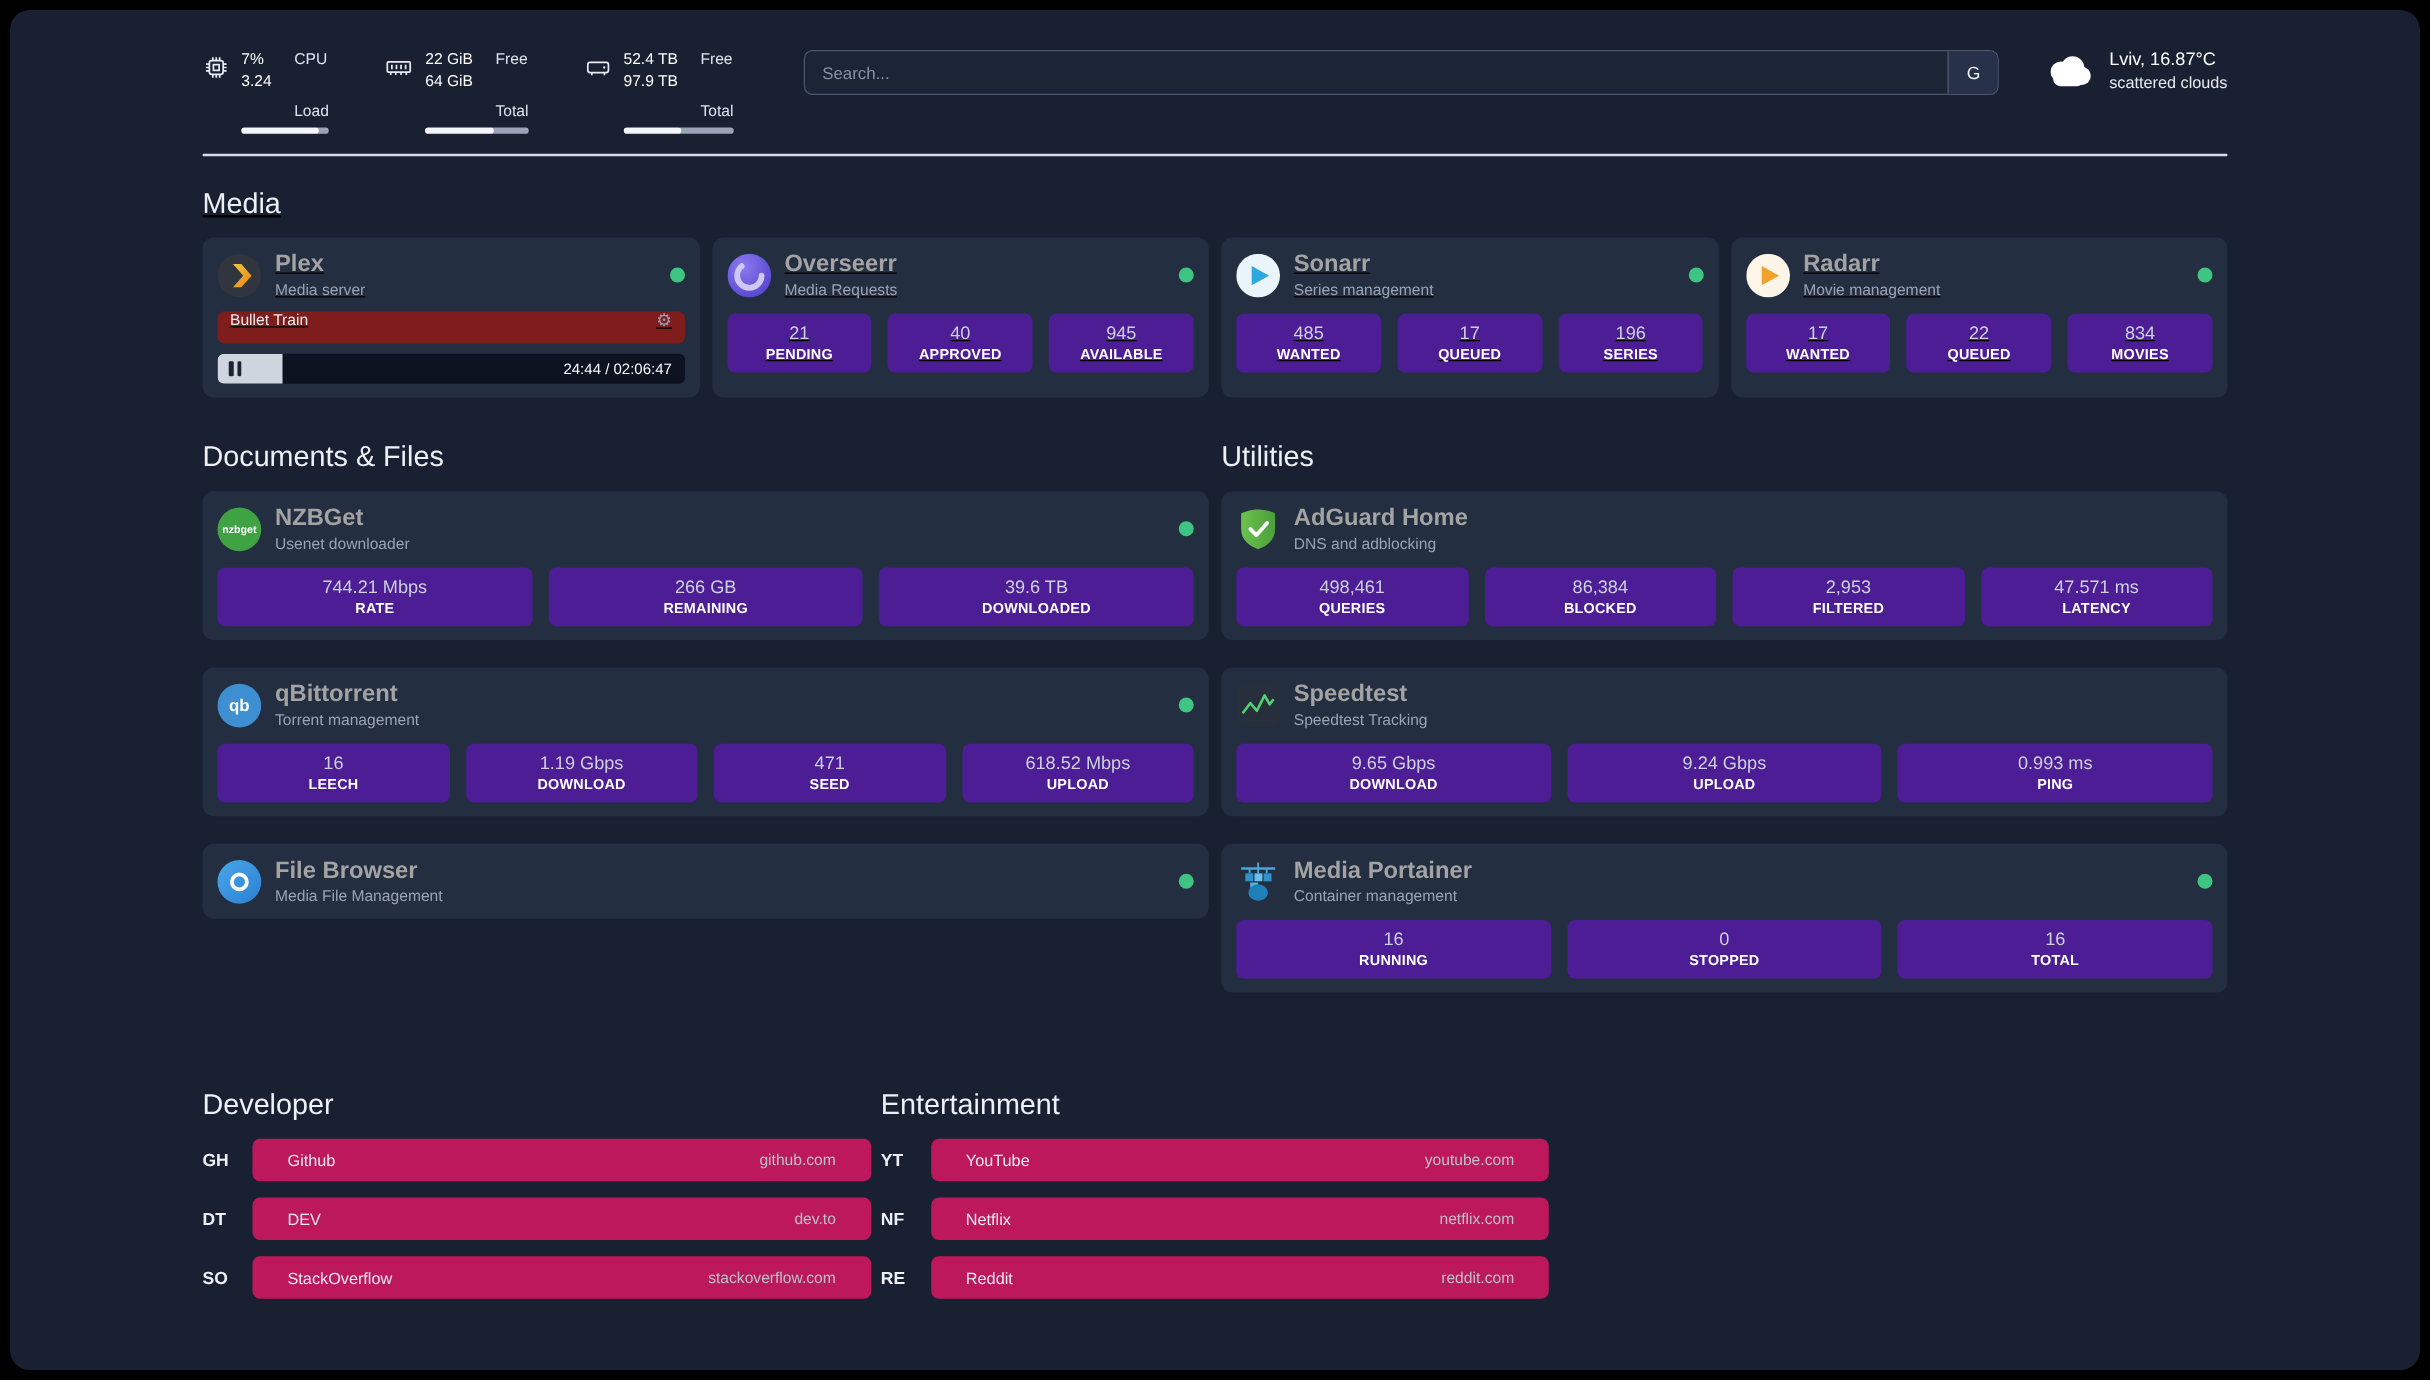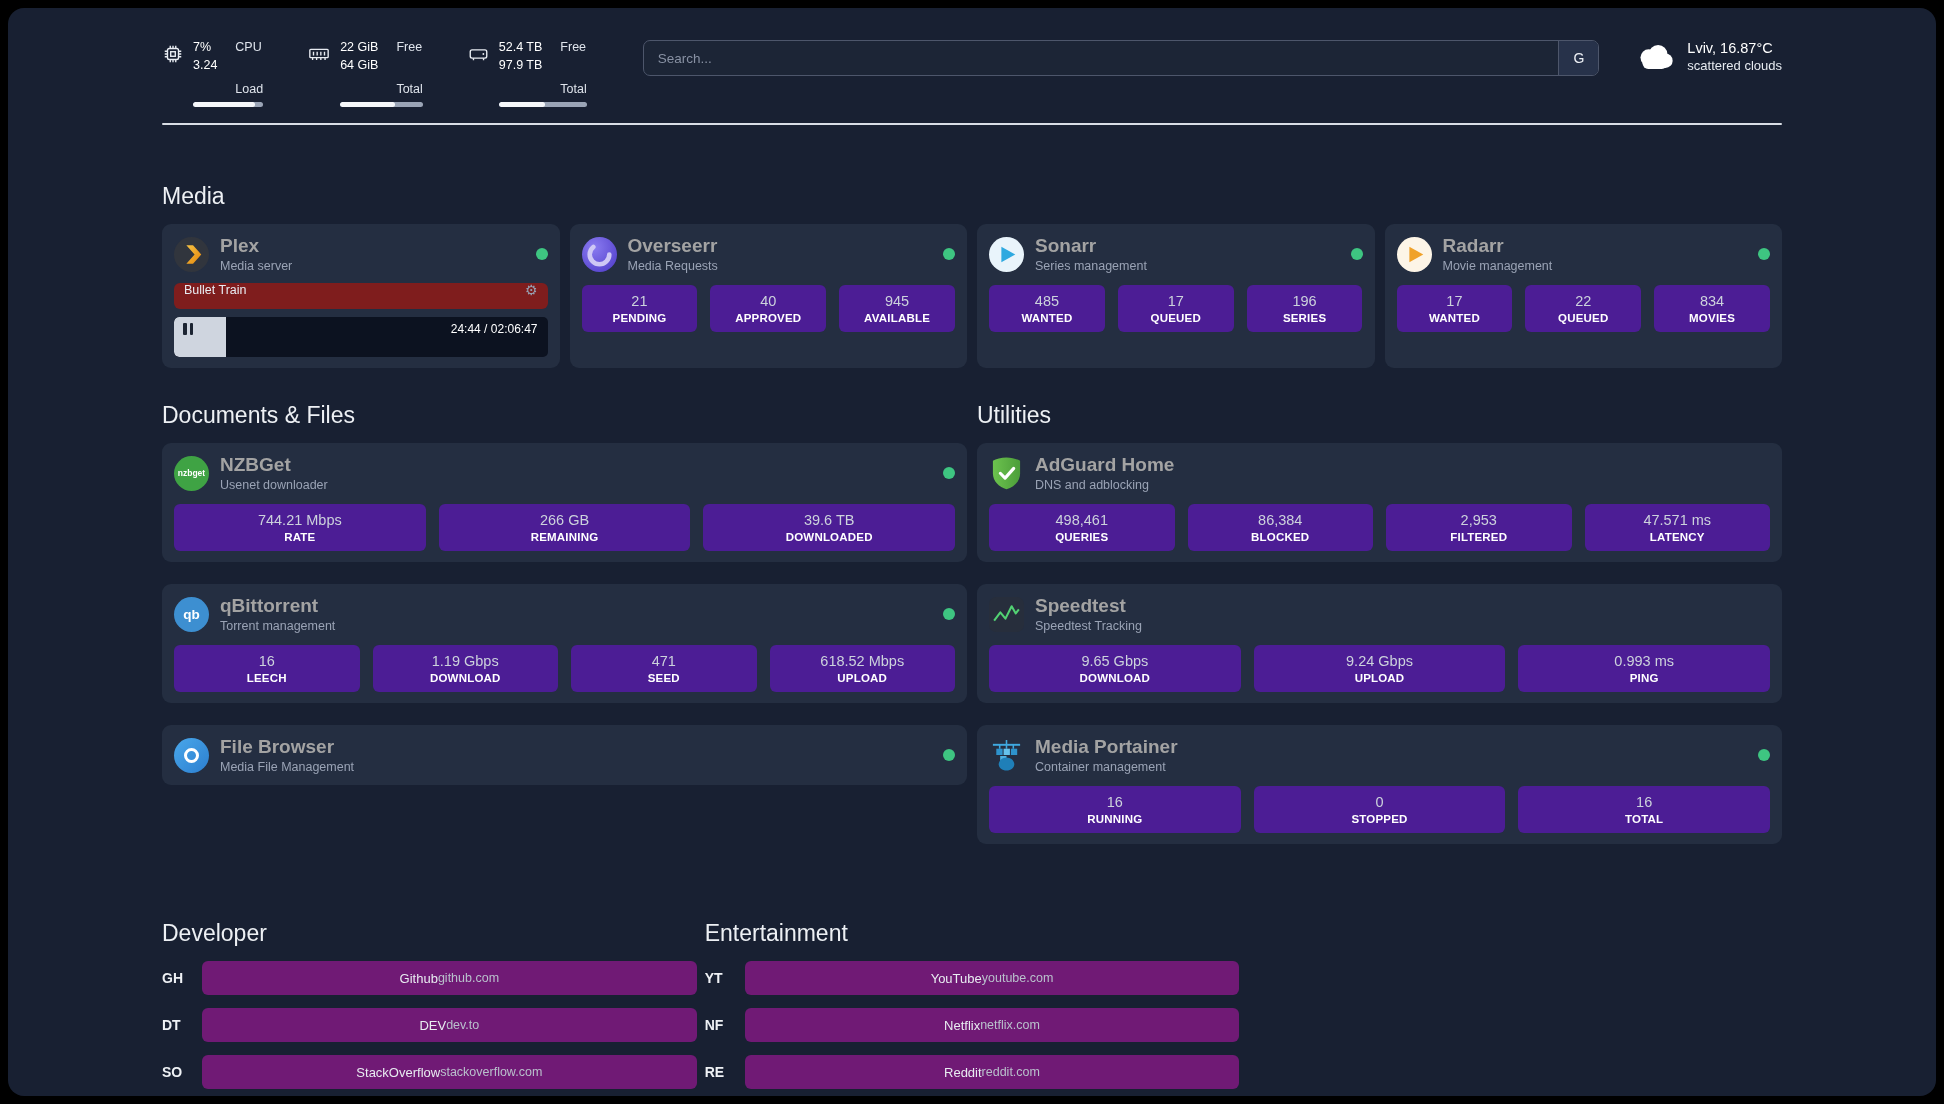--- a/index.html
+++ b/index.html
@@ -25,61 +25,61 @@
   .g-btn { width:40px; border-left:1.5px solid #4d566b; background:#27324a; color:#eef1f6; display:flex; align-items:center; justify-content:center; font-size:14px; cursor:pointer; }
 
   .weather { display:flex; align-items:center; gap:12px; color:#fff; padding-top:2px; }
   .weather-loc { font-size:14.5px; }
   .weather-cond { font-size:13px; color:#e6eaf0; margin-top:2px; }
 
   .divider { margin-top:16px; height:2px; background:#d8dde5; border-radius:1px; }
 
   
   .section-title { font-size:23px; color:#edf0f4; font-weight:500; margin-bottom:14px; }
-  .media-section { margin-top:58px; }
+  .media-section { margin-top:24px;text-decoration:underline; }
   .media-grid { display:grid; grid-template-columns:repeat(4,1fr); gap:10px; }
 
   .card { background:#242e41; border-radius:9px; padding:11px 12px; }
   .card-head { display:flex; align-items:center; gap:11px; }
   .app-icon { width:35px; height:35px; flex-shrink:0; display:flex; align-items:center; justify-content:center; }
   .card-titles { flex:1; min-width:0; }
   .card-name { font-size:19px; font-weight:600; color:#a3a3a3; }
   .card-sub { font-size:12.5px; color:#9aa3b5; margin-top:2px; }
   .status-dot { width:12px; height:12px; border-radius:50%; background:#3ec581; flex-shrink:0; }
 
   .stats-row { display:flex; gap:13px; margin-top:12px; }
   .stat { flex:1; background:#4c1d95; border-radius:6px; padding:8px 4px; text-align:center; }
   .stat-value { font-size:14.5px; color:#ccd2dc; }
   .stat-label { font-size:11.5px; font-weight:700; color:#ffffff; margin-top:3px; letter-spacing:.2px; }
 
   
   .np-row { margin-top:10px; background:#7f1d1d; border-radius:6px; height:26px; display:flex; padding:0 10px; }
   .np-title { flex:1; font-size:12.5px; color:#e8ecf2; }
   .gear { font-size:14px; color:#97a0b1; cursor:pointer; line-height:1; }
-  .progress-row { margin-top:8px; height:40px; background:#0c1220; border-radius:5px; position:relative; overflow:hidden; cursor:pointer; }
+  .progress-row { margin-top:8px; height:24px; background:#0c1220; border-radius:5px; position:relative; overflow:hidden; cursor:pointer; }
   .progress-fill { position:absolute; left:0; top:0; bottom:0; background:#cfd5df; border-radius:5px 0 0 5px; }
   .pause { position:absolute; left:9px; top:6px; display:flex; gap:3px; cursor:pointer; }
   .pause i { display:block; width:3.5px; height:12px; background:#1c2432; border-radius:1px; }
   .progress-time { position:absolute; right:10px; top:0; line-height:24px; font-size:12px; color:#ffffff; }
 
   .two-col { margin-top:34px; display:grid; grid-template-columns:1fr 1fr; gap:0 10px; align-items:start; }
   .col .card { margin-bottom:22px; }
 
   
   .circle-icon { width:35px; height:35px; border-radius:50%; display:flex; align-items:center; justify-content:center; color:#fff; font-weight:700; }
   .icon-nzbget-bg { background:#3fa344; font-size:8.5px; }
   .icon-qb-bg { background:#3d8fd1; font-size:13.5px; }
   .icon-fb-bg { background:linear-gradient(135deg,#49a7ea,#2c7fd0); }
   .fb-ring { width:15px; height:15px; border:3.5px solid #fff; border-radius:50%; }
 
   
   .links-section { margin-top:54px; display:grid; grid-template-columns:1fr 1fr 1fr; gap:0 8px; padding-bottom:40px; }
   .link-row { display:flex; align-items:center; margin-bottom:13px; }
   .link-abbr { width:40px; font-size:14px; font-weight:600; color:#eef1f5; flex-shrink:0; }
-  .link-card { flex:1; height:34px; background:#701a75; border-radius:6px; display:flex; align-items:center; justify-content:center; padding:0 6px; cursor:pointer; }
+  .link-card { flex:1; height:34px; background:#be185d; border-radius:6px; display:flex; align-items:center; justify-content:space-between; padding:0 28px; cursor:pointer; }
   .link-name { font-size:13px; color:#e8ecf1; }
   .link-url { font-size:12.5px; color:#b9c0cc; }
 </style>
 </head>
 <body>
 
 <div class="app">
   <div class="content">
 
     <div class="topbar">

